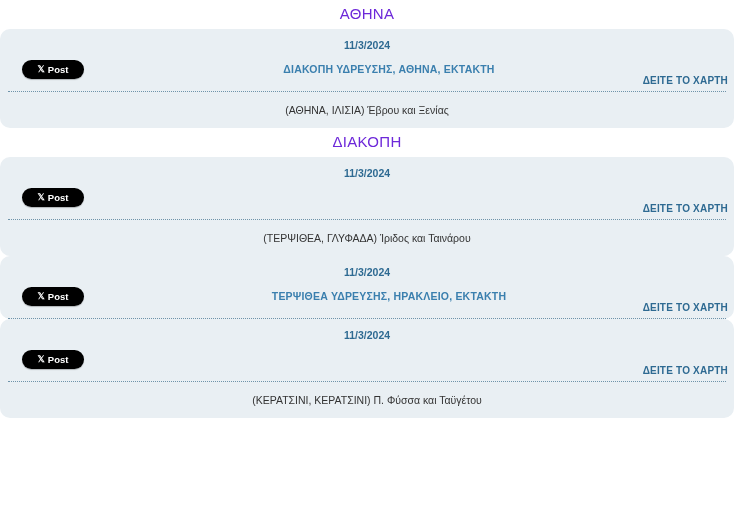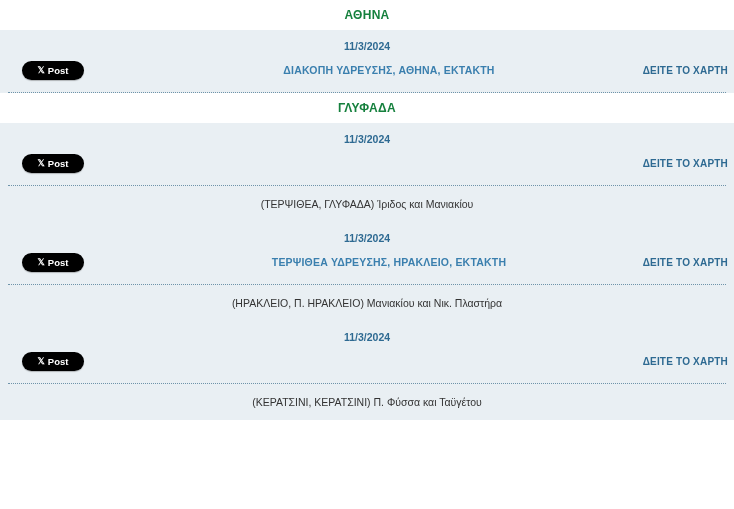--- a/index.html
+++ b/index.html
@@ -25,32 +25,33 @@
     width: 100%;
   }
 
   
   .city-row {
     text-align: center;
     padding: 5px 0 6px 0;
     background: #ffffff;
   }
   .city-title {
-    font-size: 12px;
-    font-weight: bold;
-    color: #15803d;
+    font-size: 15px;
+    font-weight: normal;
+    color: #6d28d9;
     letter-spacing: 0.3px;
     line-height: 18px;
   }
 
   
   .card {
     background: #e9eff3;
     position: relative;
     padding: 0;
+    border-radius: 10px;
   }
 
   .date-row {
     text-align: center;
     padding: 6px 0 4px 0;
   }
   .date-text {
     font-size: 10.5px;
     font-weight: bold;
     color: #2e6a92;
@@ -97,21 +98,21 @@
     color: #3a7fae;
     text-decoration: none;
     letter-spacing: 0.2px;
     cursor: pointer;
     padding-left: 44px;
   }
 
   .map-link {
     position: absolute;
     right: 6px;
-    top: 7px;
+    top: 18px;
     font-size: 10px;
     font-weight: bold;
     color: #2e6a92;
     text-decoration: none;
     letter-spacing: 0.2px;
     cursor: pointer;
   }
 
   .divider {
     border: none;
@@ -144,62 +145,62 @@
       </div>
       <div class="main-row">
         <div class="x-post-btn">
           <span class="x-glyph">𝕏</span>
           <span>Post</span>
         </div>
         <a class="title-link" href="#">ΔΙΑΚΟΠΗ ΥΔΡΕΥΣΗΣ, ΑΘΗΝΑ, ΕΚΤΑΚΤΗ</a>
         <a class="map-link" href="#">ΔΕΙΤΕ ΤΟ ΧΑΡΤΗ</a>
       </div>
       <hr class="divider">
+      <div class="address-row">
+        <span class="address-text">(ΑΘΗΝΑ, ΙΛΙΣΙΑ) Έβρου και Ξενίας</span>
+      </div>
     </div>
   </div>
 
   <div class="section">
     <div class="city-row">
-      <span class="city-title">ΓΛΥΦΑΔΑ</span>
+      <span class="city-title">ΔΙΑΚΟΠΗ</span>
     </div>
     <div class="card">
       <div class="date-row">
         <span class="date-text">11/3/2024</span>
       </div>
       <div class="main-row">
         <div class="x-post-btn">
           <span class="x-glyph">𝕏</span>
           <span>Post</span>
         </div>
         <a class="map-link" href="#">ΔΕΙΤΕ ΤΟ ΧΑΡΤΗ</a>
       </div>
       <hr class="divider">
       <div class="address-row">
-        <span class="address-text">(ΤΕΡΨΙΘΕΑ, ΓΛΥΦΑΔΑ) Ίριδος και Μανιακίου</span>
+        <span class="address-text">(ΤΕΡΨΙΘΕΑ, ΓΛΥΦΑΔΑ) Ίριδος και Ταινάρου</span>
       </div>
     </div>
   </div>
 
   <div class="section">
     <div class="card">
       <div class="date-row">
         <span class="date-text">11/3/2024</span>
       </div>
       <div class="main-row">
         <div class="x-post-btn">
           <span class="x-glyph">𝕏</span>
           <span>Post</span>
         </div>
         <a class="title-link" href="#">ΤΕΡΨΙΘΕΑ ΥΔΡΕΥΣΗΣ, ΗΡΑΚΛΕΙΟ, ΕΚΤΑΚΤΗ</a>
         <a class="map-link" href="#">ΔΕΙΤΕ ΤΟ ΧΑΡΤΗ</a>
       </div>
       <hr class="divider">
-      <div class="address-row">
-        <span class="address-text">(ΗΡΑΚΛΕΙΟ, Π. ΗΡΑΚΛΕΙΟ) Μανιακίου και Νικ. Πλαστήρα</span>
-      </div>
     </div>
   </div>
 
   <div class="section">
     <div class="card">
       <div class="date-row">
         <span class="date-text">11/3/2024</span>
       </div>
       <div class="main-row">
         <div class="x-post-btn">

